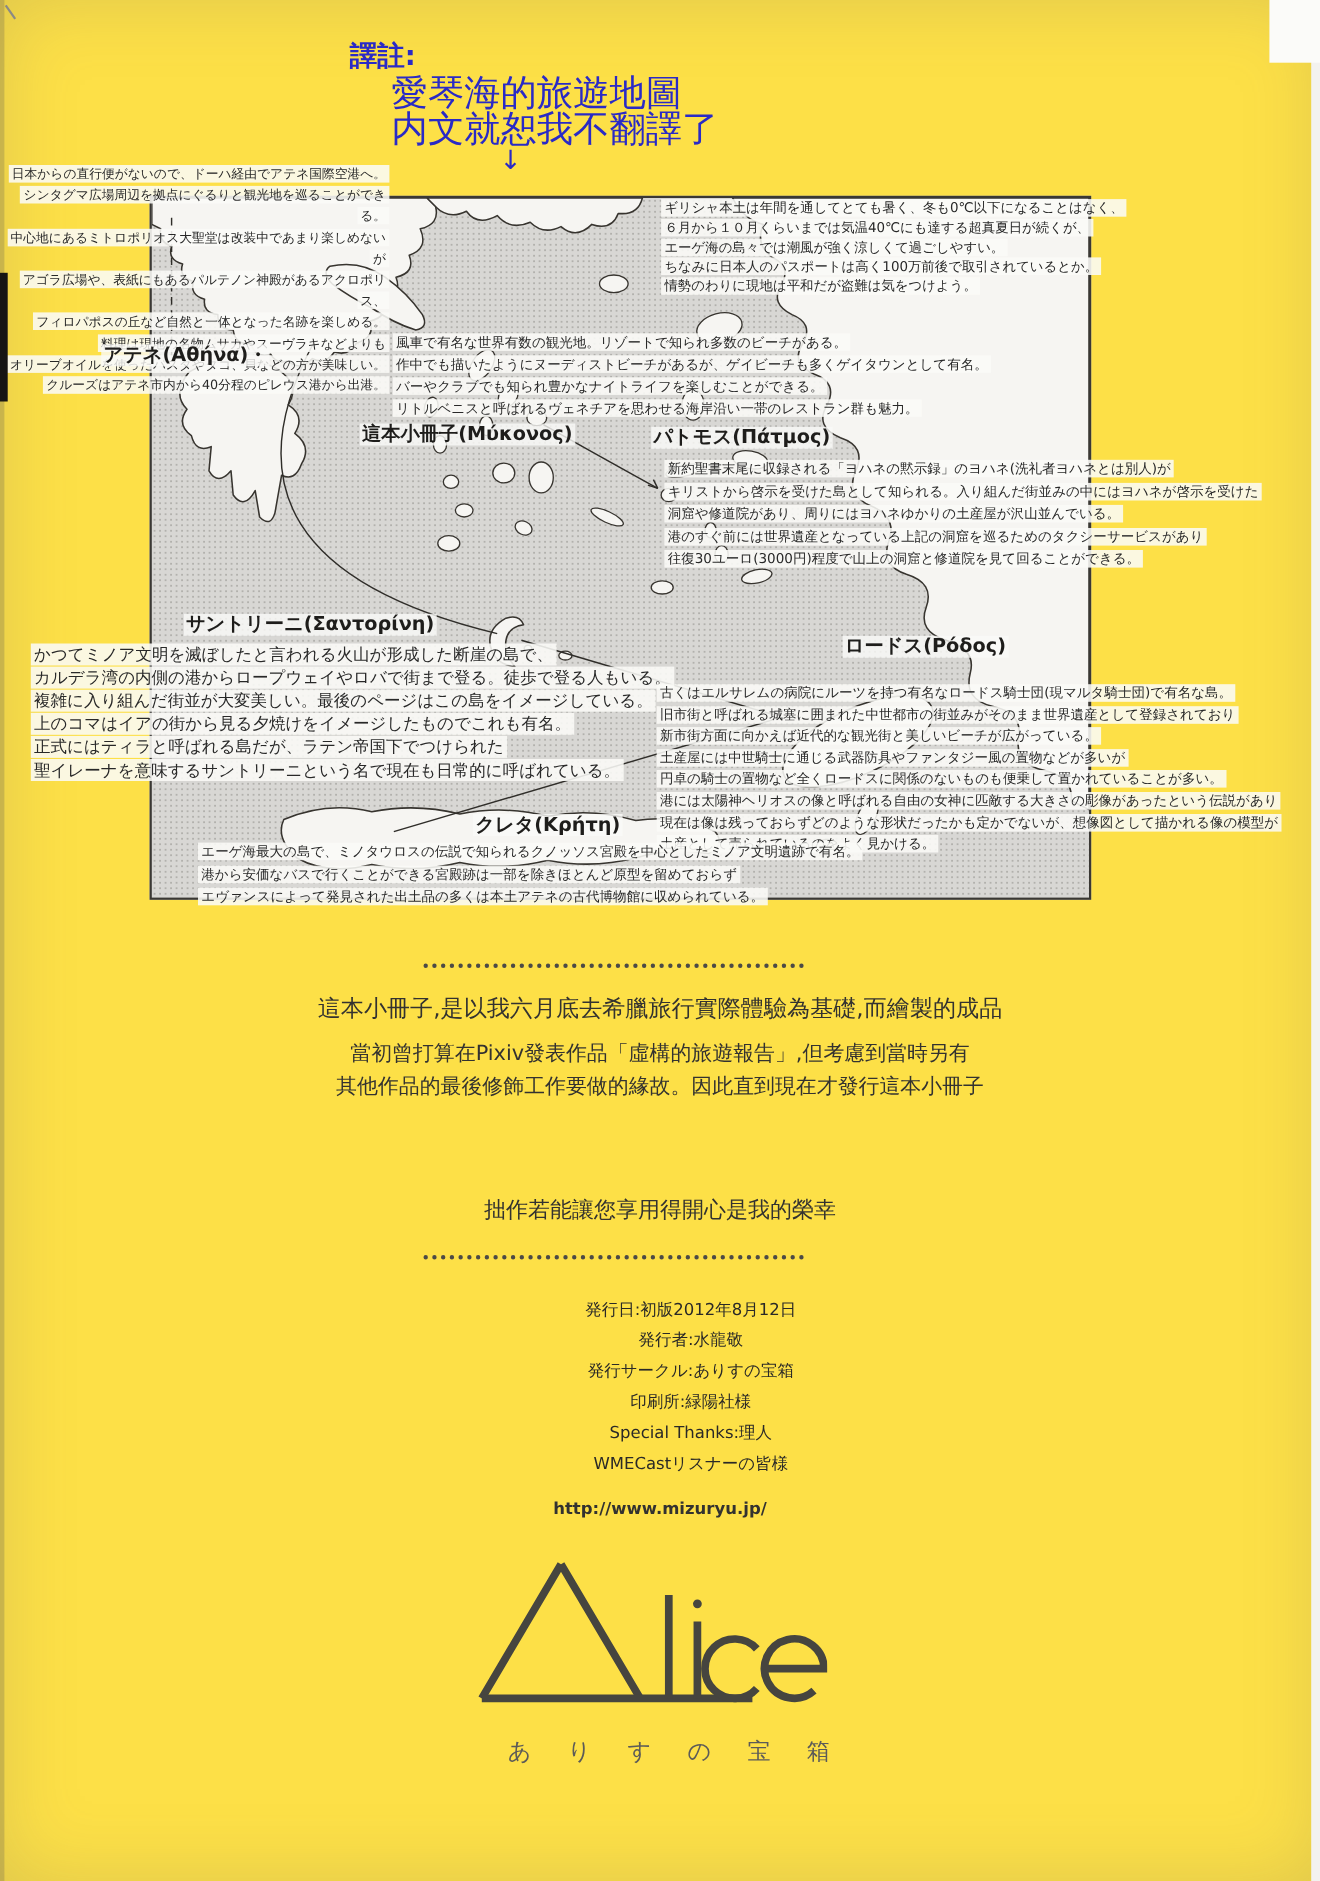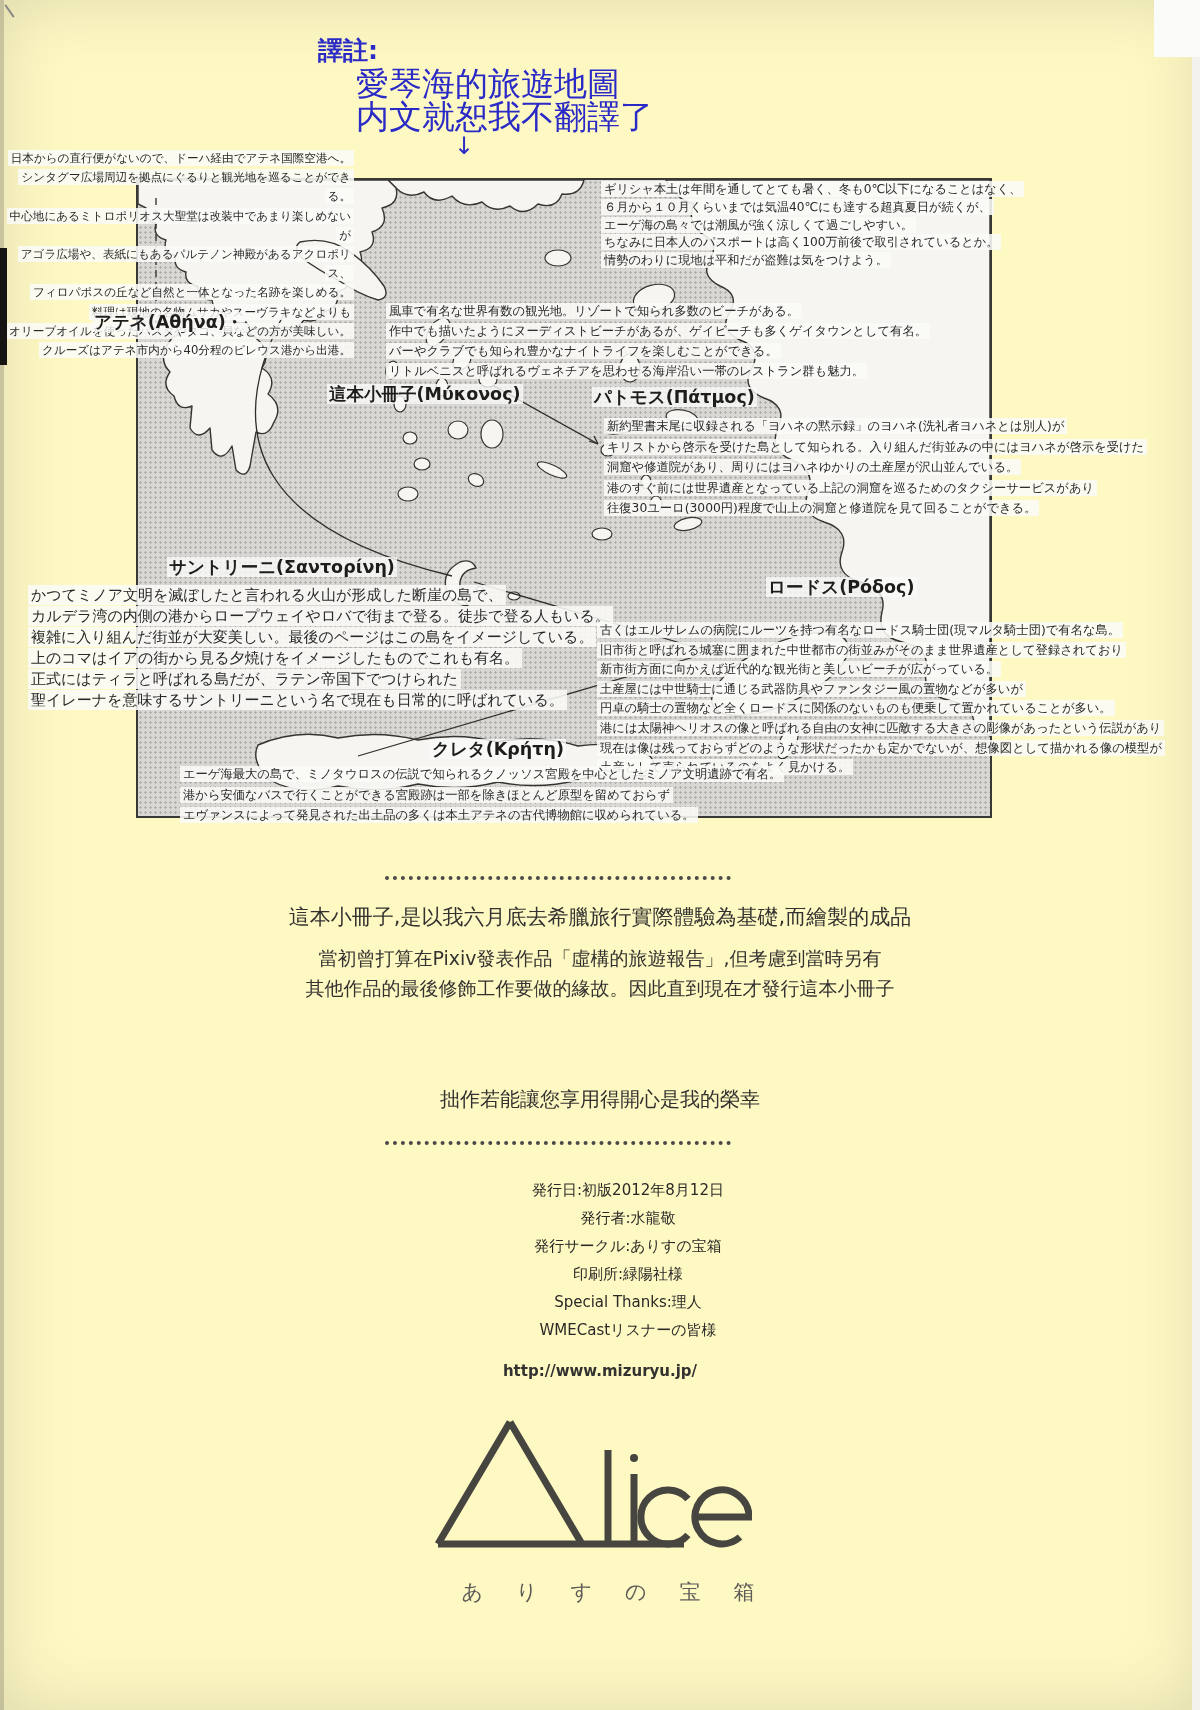--- a/index.html
+++ b/index.html
@@ -1,18 +1,18 @@
 <!DOCTYPE html>
 <html><head>
 <meta charset="utf-8">
 <style>
   html,body{margin:0;padding:0;}
   .page{
     position:relative; width:1200px; height:1710px;
-    background:#fef9c3; overflow:hidden;
+    background:#fde047; overflow:hidden;
     font-family:"DejaVu Sans", sans-serif; color:#282828;
     box-shadow: inset 0 0 70px rgba(110,105,95,.22);
   }
   
   .note{position:absolute; left:318px; top:34px; color:#2a2ac6;}
   .note .nl{font-size:25px; font-weight:bold;}
   .note .n1,.note .n2{font-size:33px; margin-left:38px; line-height:33px;}
   .note .na{font-size:24px; margin-left:136px; line-height:26px;}
   
   .map-box{
@@ -27,21 +27,21 @@
   .tb{position:absolute; z-index:3; font-size:12.3px; line-height:20px;}
   .tb > span{
     white-space:pre-line; background:rgba(250,250,247,.88); padding:1px 3px;
     box-decoration-break:clone; -webkit-box-decoration-break:clone;
   }
   .lbl{position:absolute; z-index:4; font-size:17.5px; font-weight:bold; color:#1e1d1b;}
   .lbl > span{background:rgba(250,250,247,.8); padding:0 2px;}
   .t-athens{right:846px; top:149px; text-align:right; font-size:11.6px; line-height:19.2px;}
   .l-athens{left:92px; top:310px;}
   .t-climate{left:601px; top:181px; font-size:12.2px; line-height:17.8px;}
-  .t-mykonos{left:357px; top:301px;margin-left:29px;}
+  .t-mykonos{left:357px; top:301px;}
   .l-mykonos{left:327px; top:382px;}
   .l-patmos{left:592px; top:385px;}
   .t-patmos{left:604px; top:416px; line-height:20.6px;}
   .l-santorini{left:167px; top:555px;}
   .t-santorini{left:28px; top:585px; font-size:15px; line-height:21px;}
   .l-rhodes{left:766px; top:575px;}
   .t-rhodes{left:597px; top:621px; line-height:19.6px;}
   .l-crete{left:430px; top:737px;}
   .t-crete{left:180px; top:764px; line-height:20.5px;}
   

